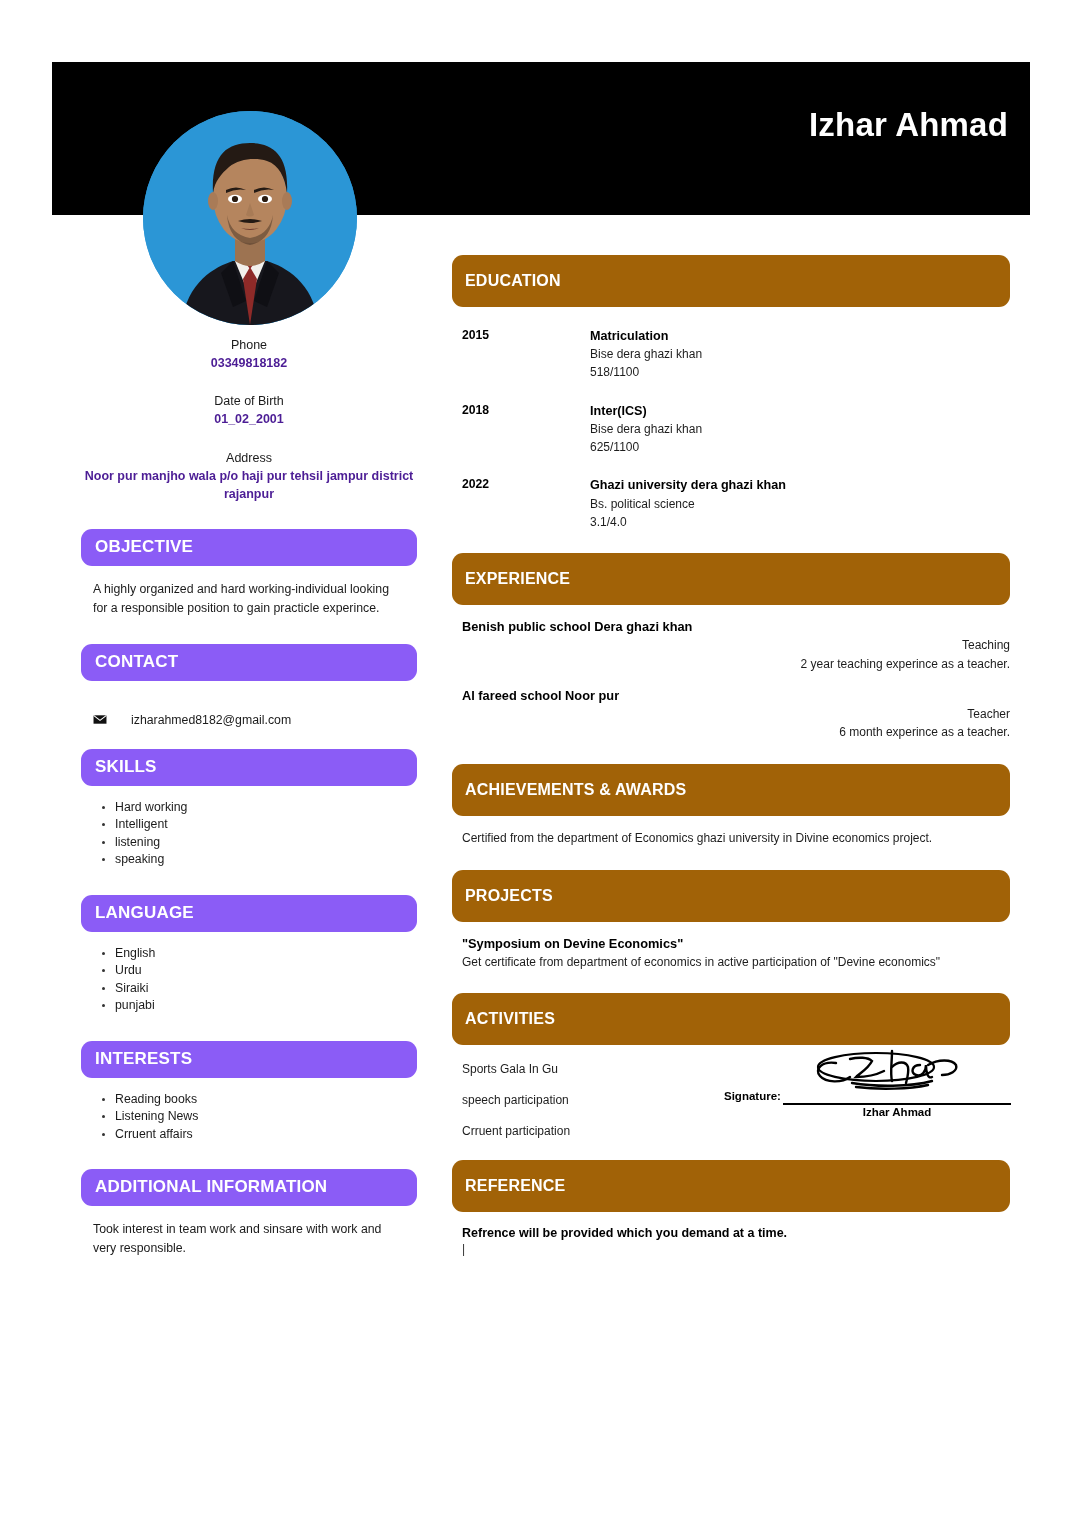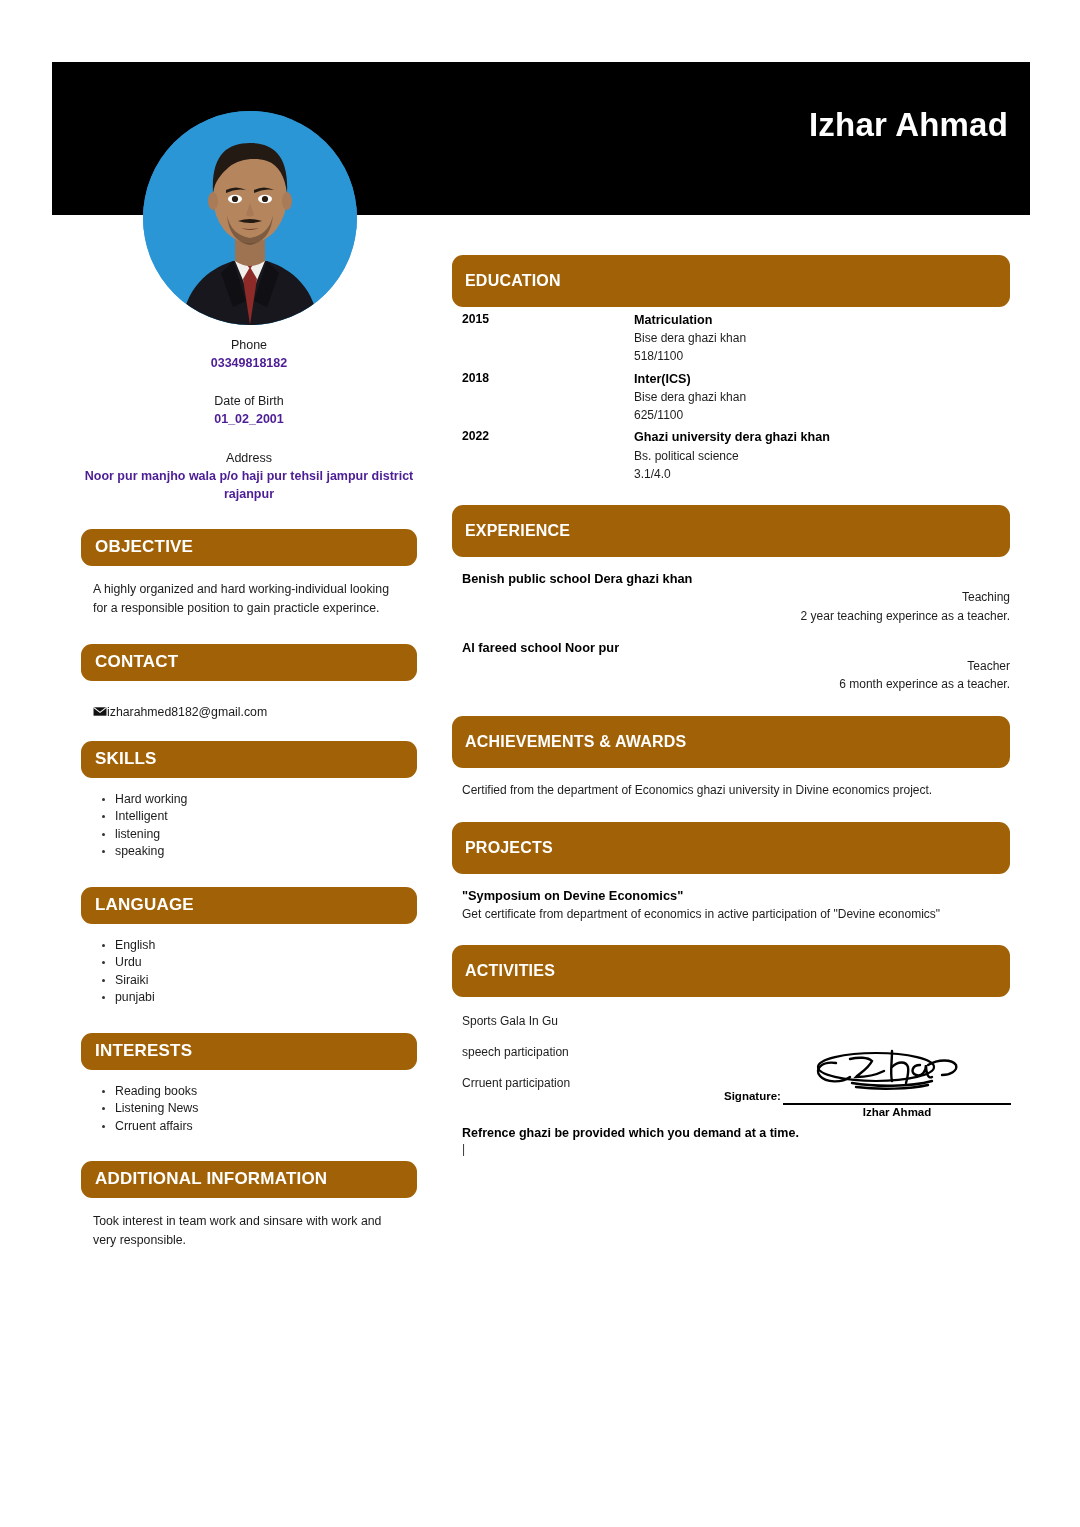--- a/index.html
+++ b/index.html
@@ -73,21 +73,21 @@
   .pl-value {
     font-size: 12.5px;
     font-weight: bold;
     color: #4c1d95;
     line-height: 1.45;
   }
   .pl-gap { height: 20px; }
 
   
   .sec-bar {
-    background: #a16207;
+    background: #8b5cf6;
     border-radius: 11px;
     height: 37px;
     display: flex;
     align-items: center;
     padding: 0 0 0 14px;
     box-sizing: border-box;
   }
   .sec-bar-title {
     color: #ffffff;
     font-weight: bold;
@@ -109,22 +109,22 @@
   .body-pad { padding: 0 12px 0 12px; }
   .para {
     font-size: 12.3px;
     line-height: 1.55;
     color: #1b1b1b;
     margin: 14px 0 0 0;
   }
   .contact-row {
     display: flex;
     align-items: center;
-    gap: 0;
-    margin-top: 24px;
+    gap: 24px;
+    margin-top: 32px;
     padding-left: 12px;
     font-size: 12.3px;
     color: #1b1b1b;
   }
   .env-icon { width: 14px; height: 11px; display: block; }
 
   ul.bullets {
     margin: 13px 0 0 0;
     padding-left: 34px;
     list-style: none;
@@ -146,23 +146,22 @@
     border-radius: 50%;
     background: #333;
   }
 
   .sp-22 { height: 22px; }
   .sp-26 { height: 26px; }
 
   
   .edu-row {
     display: flex;
-    margin-top: 4px;
+    margin-top: 20px;
     padding-left: 10px;
-    gap: 44px;
   }
   .edu-year {
     width: 128px;
     flex: 0 0 128px;
     font-size: 12.2px;
     font-weight: bold;
     color: #000;
     padding-top: 1px;
   }
   .edu-deg {
@@ -467,21 +466,24 @@
 
   <div class="sec-bar-r">
     <span class="sec-bar-title">ACTIVITIES</span>
   </div>
   <div class="act-line">Sports Gala In Gu</div>
   <div class="act-line">speech participation</div>
   <div class="act-line">Crruent participation</div>
 
   <div class="sp-22"></div>
 
-  <div class="ref-line">Refrence ghazi be provided which you demand at a time.</div>
+  <div class="sec-bar-r">
+    <span class="sec-bar-title">REFERENCE</span>
+  </div>
+  <div class="ref-line">Refrence will be provided which you demand at a time.</div>
   <div class="ref-caret">|</div>
 
 </div>
 
 <div class="sign-wrap">
   <svg class="sign-scribble" viewBox="0 0 160 48">
     <g fill="none" stroke="#000" stroke-width="2.4" stroke-linecap="round">
       <path d="M30 20 C16 18 8 26 14 33 C20 40 36 40 44 34"></path>
       <ellipse cx="70" cy="24" rx="58" ry="14" stroke-width="2.2"></ellipse>
       <path d="M44 16 C52 14 62 14 66 18 C62 26 54 30 50 34 C58 34 70 32 78 28"></path>

